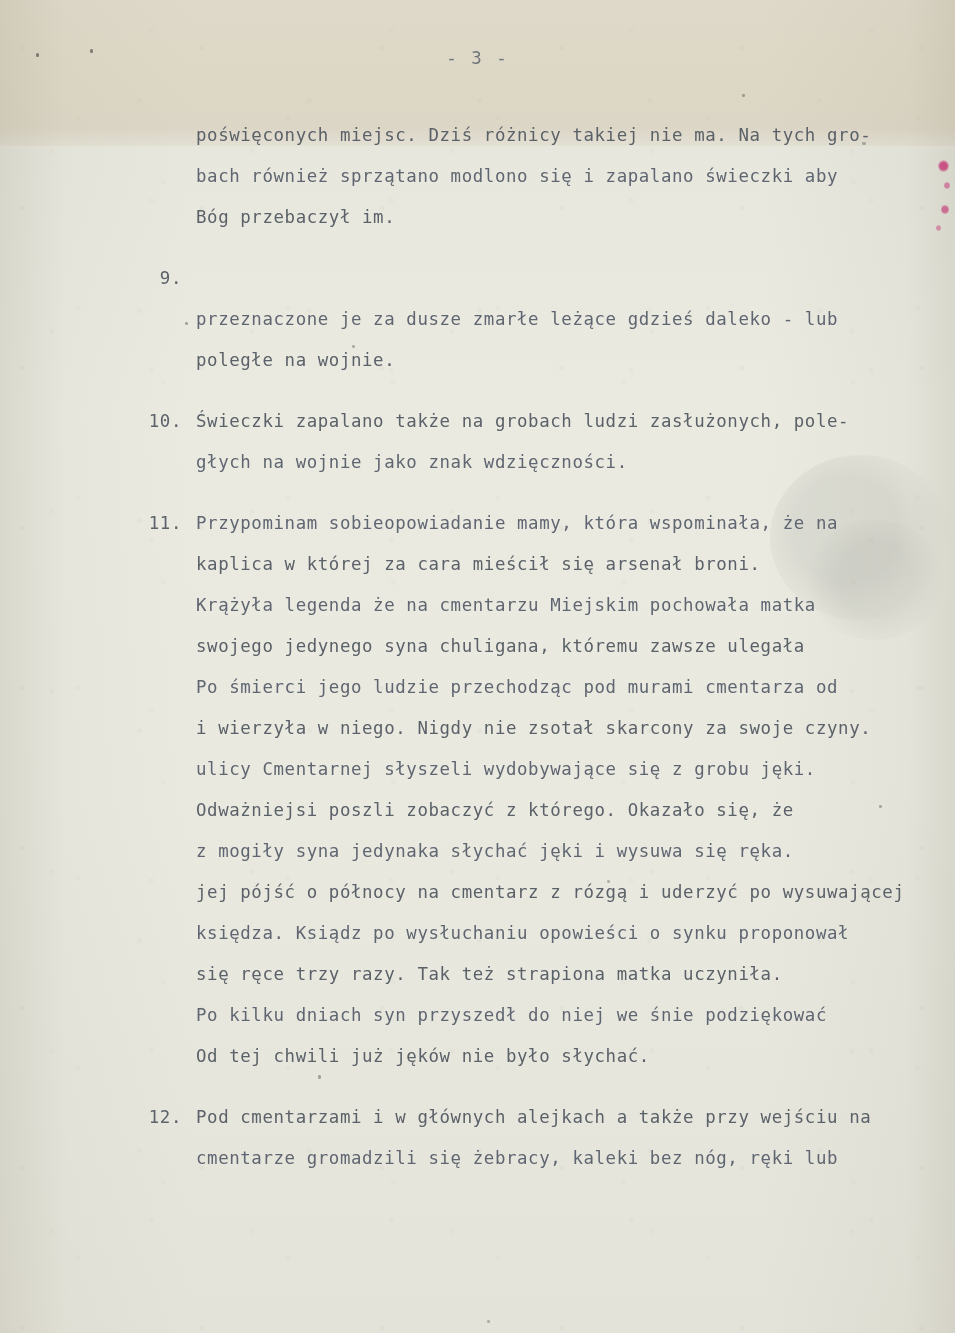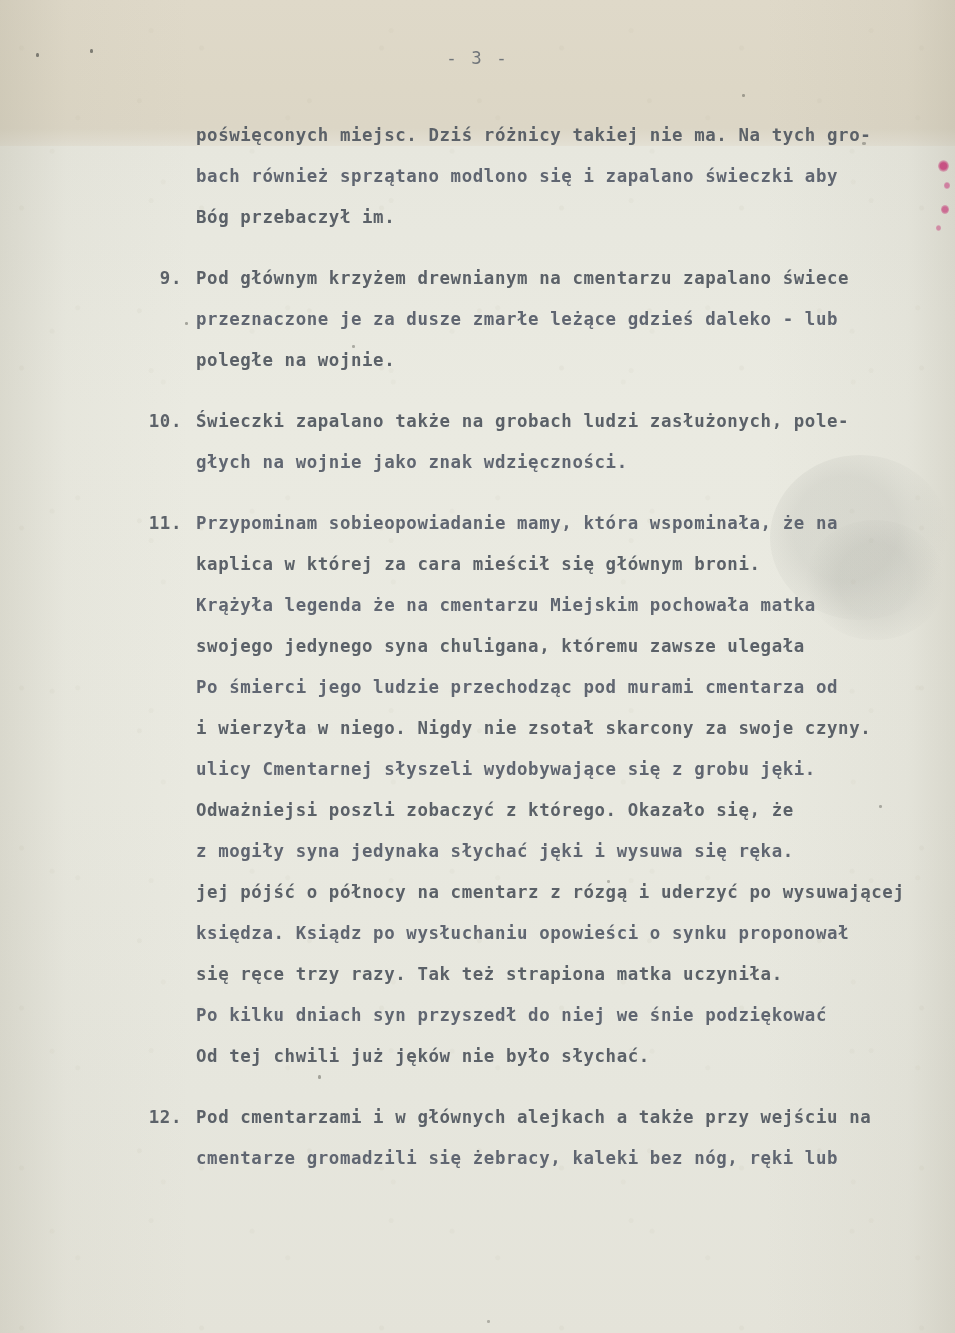--- a/index.html
+++ b/index.html
@@ -122,21 +122,20 @@
     left: 0;
     top: 115px;
     width: 955px;
   }
 
   .line {
     position: relative;
     height: 41px;
     line-height: 41px;
     white-space: pre;
-    font-weight: bold;
   }
 
   
   .num {
     position: absolute;
     left: 120px;
     width: 62px;
     text-align: right;
     color: #5c6269;
   }
@@ -202,29 +201,29 @@
 
   <div class="sheet">
 
     <div class="folio">-  3  -</div>
 
     <div class="body" id="body-lines">
         <div class="line"><span class="txt">poświęconych miejsc. Dziś różnicy takiej nie ma. Na tych gro-</span></div>
         <div class="line"><span class="txt">bach również sprzątano modlono się i zapalano świeczki aby</span></div>
         <div class="line"><span class="txt">Bóg przebaczył im.</span></div>
         <div class="gap"></div>
-        <div class="line"><span class="num">9.</span><span class="txt">Pod głównym krzyżem drewnianym na cmentarzu zapalano świece</span></div>
+        <div class="line"><span class="num">9.</span></div>
         <div class="line"><span class="txt">przeznaczone je za dusze zmarłe leżące gdzieś daleko - lub</span></div>
         <div class="line"><span class="txt">poległe na wojnie.</span></div>
         <div class="gap"></div>
         <div class="line"><span class="num">10.</span><span class="txt">Świeczki zapalano także na grobach ludzi zasłużonych, pole-</span></div>
         <div class="line"><span class="txt">głych na wojnie jako znak wdzięczności.</span></div>
         <div class="gap"></div>
         <div class="line"><span class="num">11.</span><span class="txt">Przypominam sobieopowiadanie mamy, która wspominała, że na</span></div>
-        <div class="line"><span class="txt">kaplica w której za cara mieścił się głównym broni.</span></div>
+        <div class="line"><span class="txt">kaplica w której za cara mieścił się arsenał broni.</span></div>
         <div class="line"><span class="txt">Krążyła legenda że na cmentarzu Miejskim pochowała matka</span></div>
         <div class="line"><span class="txt">swojego jedynego syna chuligana, któremu zawsze ulegała</span></div>
         <div class="line"><span class="txt">Po śmierci jego ludzie przechodząc pod murami cmentarza od</span></div>
         <div class="line"><span class="txt">i wierzyła w niego. Nigdy nie zsotał skarcony za swoje czyny.</span></div>
         <div class="line"><span class="txt">ulicy Cmentarnej słyszeli wydobywające się z grobu jęki.</span></div>
         <div class="line"><span class="txt">Odważniejsi poszli zobaczyć z którego. Okazało się, że</span></div>
         <div class="line"><span class="txt">z mogiły syna jedynaka słychać jęki i wysuwa się ręka.</span></div>
         <div class="line"><span class="txt">jej pójść o północy na cmentarz z rózgą i uderzyć po wysuwającej</span></div>
         <div class="line"><span class="txt">księdza. Ksiądz po wysłuchaniu opowieści o synku proponował</span></div>
         <div class="line"><span class="txt">się ręce trzy razy. Tak też strapiona matka uczyniła.</span></div>

